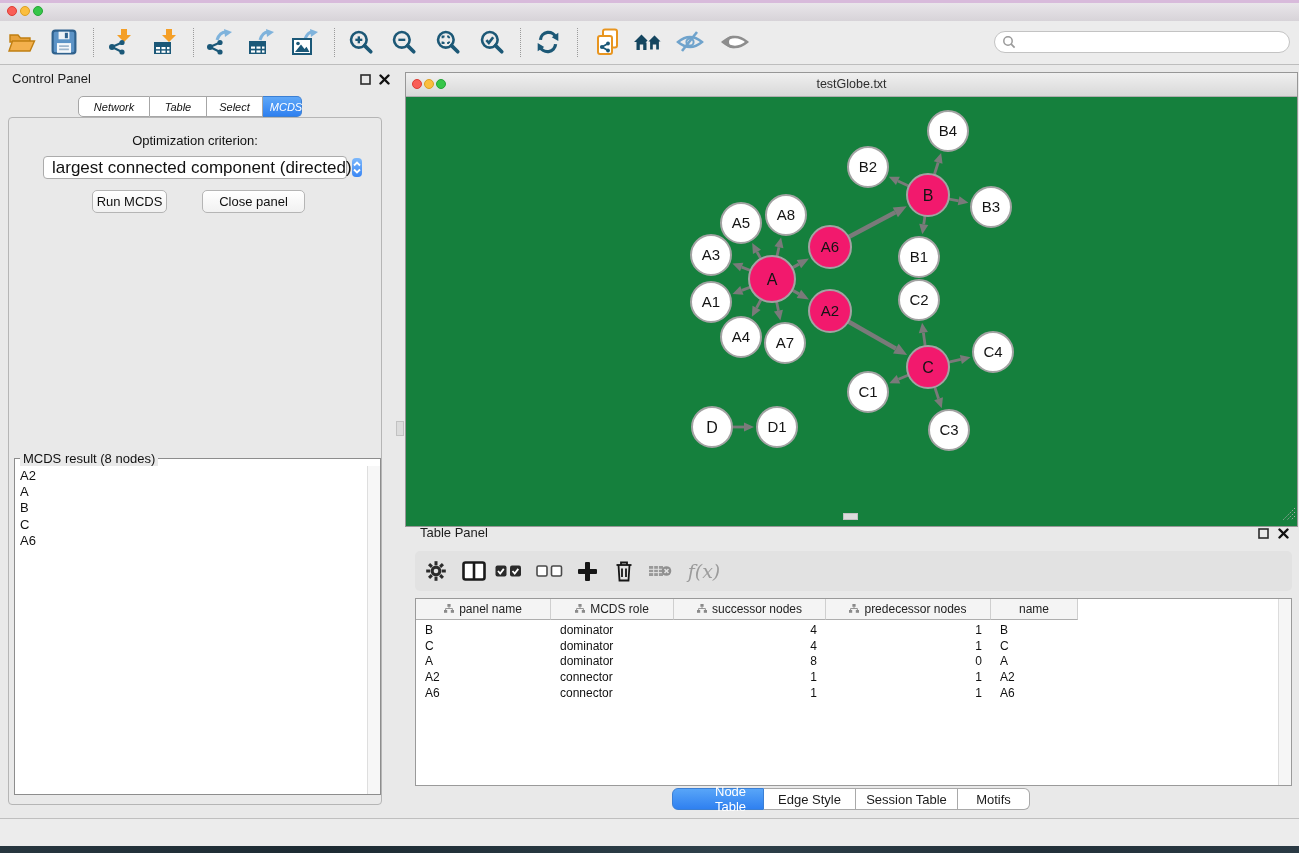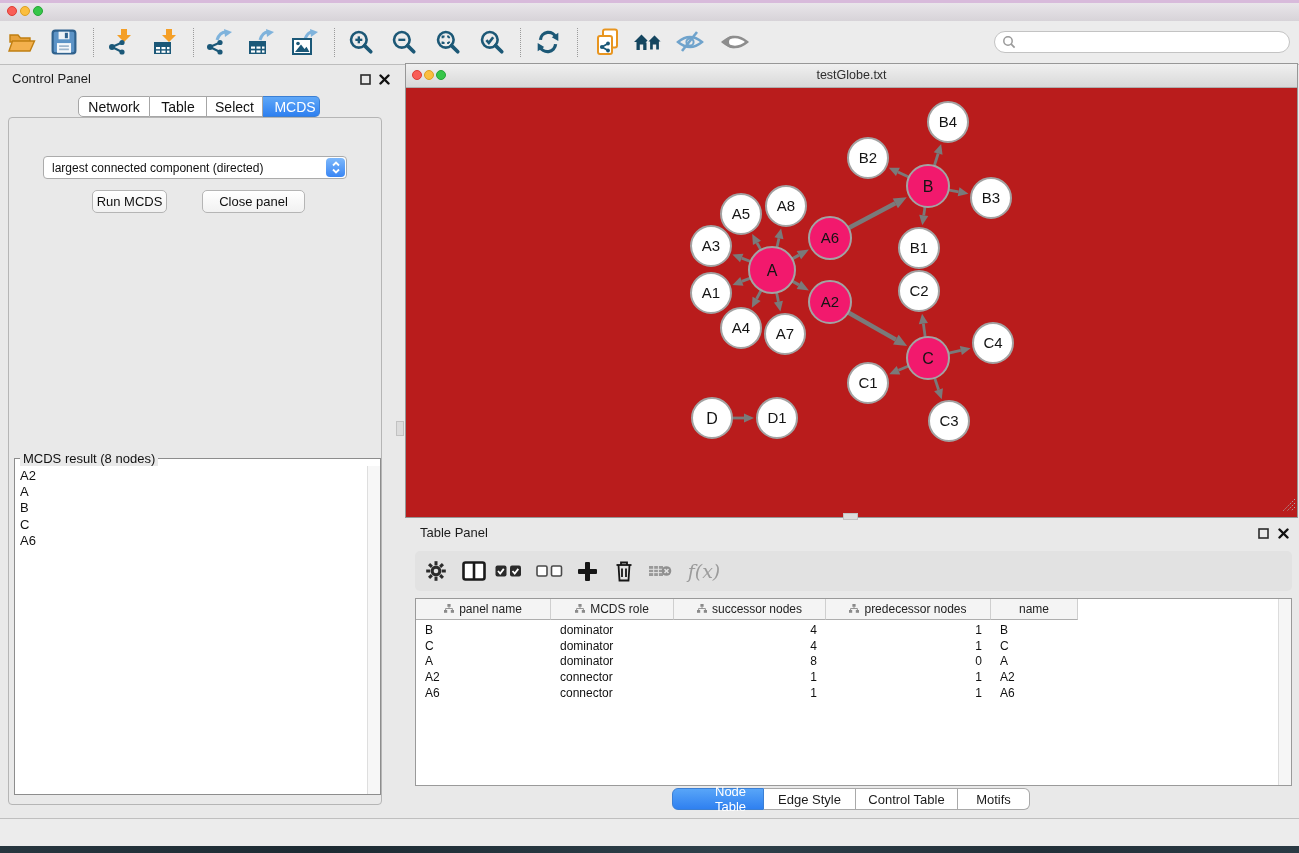--- a/index.html
+++ b/index.html
@@ -15,37 +15,37 @@
   
   .toolbar{position:absolute;left:0;top:21px;width:1299px;height:43px;background:#ECECEC;border-bottom:1px solid #bdbdbd;}
   .tbtn{position:absolute;top:4px;width:34px;height:34px;display:flex;align-items:center;justify-content:center;}
   .tsep{position:absolute;top:7px;height:29px;border-left:1px dotted #9a9a9a;}
   .search{position:absolute;top:10px;right:9px;width:296px;height:22px;background:#fff;border:1px solid #c3c3c3;border-radius:12px;box-sizing:border-box;display:flex;align-items:center;padding-left:7px;}
   .search input{border:none;outline:none;background:transparent;font-size:12px;width:250px;font-family:"Liberation Sans",sans-serif;}
   
   .cp-title{position:absolute;left:12px;top:71px;font-size:13px;color:#1c1c1c;}
   .panel-btn{position:absolute;width:14px;height:14px;display:flex;align-items:center;justify-content:center;}
   .ctabs{position:absolute;left:78px;top:96px;height:21px;display:flex;}
-  .ctab{box-sizing:border-box;height:21px;background:#fff;border:1px solid #a6a6a6;border-left:none;font-size:14px;color:#111;display:flex;align-items:center;justify-content:center;}
+  .ctab{box-sizing:border-box;height:21px;background:#fff;border:1px solid #a6a6a6;border-left:none;font-size:11px;color:#111;display:flex;align-items:center;justify-content:center;font-style:italic;}
   .ctab:first-child{border-left:1px solid #a6a6a6;border-radius:5px 0 0 5px;}
   .ctab:last-child{border-radius:0 5px 5px 0;}
   .ctab.sel{background:linear-gradient(#5fa8f8,#2f80f0);color:#fff;border-color:#3b7fd4;}
   .cp-content{position:absolute;left:8px;top:117px;width:374px;height:688px;border:1px solid #b5b5b5;border-radius:4px;box-sizing:border-box;background:#E9E9E9;}
   .opt-label{position:absolute;left:8px;top:133px;width:374px;text-align:center;font-size:13px;color:#111;}
   .dropdown{position:absolute;left:43px;top:156px;width:304px;height:23px;background:#fff;border:1px solid #ababab;border-radius:4px;box-sizing:border-box;display:flex;align-items:center;}
-  .dropdown .val{flex:1;font-size:12px;color:#111;padding-left:8px;white-space:nowrap;}
+  .dropdown .val{flex:1;font-size:17px;color:#111;padding-left:8px;white-space:nowrap;}
   .dd-step{width:19px;height:19px;margin-right:1px;border-radius:4px;background:linear-gradient(#7db8fb,#3a86f4);display:flex;align-items:center;justify-content:center;}
   .btn{position:absolute;top:190px;height:23px;background:linear-gradient(#ffffff,#f1f1f1);border:1px solid #b5b5b5;border-radius:5px;box-sizing:border-box;font-size:13px;color:#111;display:flex;align-items:center;justify-content:center;}
   fieldset.mcds{position:absolute;left:14px;top:451px;width:367px;height:344px;margin:0;padding:0;border:1px solid #8d8d8d;box-sizing:border-box;background:#fff;}
   fieldset.mcds legend{font-size:13px;color:#111;margin-left:5px;padding:0 3px;background:#E9E9E9;}
   .mcds-inner{position:relative;width:100%;height:100%;background:#fff;}
   .mcds-item{font-size:13px;color:#111;line-height:16.2px;padding-left:5px;}
   .mcds-track{position:absolute;right:0;top:0;bottom:0;width:12px;background:#f7f7f7;border-left:1px solid #dedede;}
   
-  .net-win{position:absolute;left:405px;top:63px;width:893px;height:455px;background:#b91c1c;border:1px solid #979797;box-sizing:border-box;}
+  .net-win{position:absolute;left:405px;top:72px;width:893px;height:455px;background:#15803d;border:1px solid #979797;box-sizing:border-box;}
   .net-title{position:relative;height:23px;background:linear-gradient(#f0f0f0,#d8d8d8);border-bottom:1px solid #aeaeae;}
   .net-title .light{top:6px;}
   .net-title .t{position:absolute;left:0;right:0;top:4px;text-align:center;font-size:12.5px;color:#2e2e2e;}
   .graph-area{position:absolute;left:0;top:23px;width:891px;height:430px;}
   .grip-corner{position:absolute;right:1px;bottom:1px;}
   .vgrip{position:absolute;left:396px;top:421px;width:8px;height:15px;background:#dcdcdc;border:1px solid #c2c2c2;box-sizing:border-box;}
   .hgrip{position:absolute;left:843px;top:513px;width:15px;height:7px;background:#dcdcdc;border:1px solid #c2c2c2;box-sizing:border-box;}
   
   .tp-title{position:absolute;left:420px;top:525px;font-size:13px;color:#1c1c1c;}
   .tp-toolbar{position:absolute;left:415px;top:551px;width:877px;height:40px;background:#E2E2E2;border-radius:5px;}
@@ -243,23 +243,24 @@
   <div class="panel-btn" style="left:377px;top:72px">
     <svg width="11" height="11" viewBox="0 0 11 11">
         <line x1="1.5" y1="1.5" x2="9.5" y2="9.5" stroke="#111" stroke-width="2.4" stroke-linecap="round"></line>
         <line x1="9.5" y1="1.5" x2="1.5" y2="9.5" stroke="#111" stroke-width="2.4" stroke-linecap="round"></line>
       </svg>
   </div>
   <div class="ctabs" id="control-tabs">
       <div class="ctab" style="width: 72px;">Network</div>
       <div class="ctab" style="width: 57px;">Table</div>
       <div class="ctab" style="width: 56px;">Select</div>
-      <div class="ctab sel" style="width: 57px; padding-left: 8px;">MCDS</div>
+      <div class="ctab sel" style="width: 39px; padding-left: 8px;">MCDS</div>
     </div>
   <div class="cp-content"></div>
+  <div class="opt-label">Optimization criterion:</div>
   <div class="dropdown">
     <span class="val">largest connected component (directed)</span>
     <span class="dd-step">
       <svg width="10" height="15" viewBox="0 0 10 15">
           <polyline points="2,5.5 5,2.5 8,5.5" fill="none" stroke="#fff" stroke-width="1.8"></polyline>
           <polyline points="2,9.5 5,12.5 8,9.5" fill="none" stroke="#fff" stroke-width="1.8"></polyline>
         </svg>
     </span>
   </div>
   <div class="btn" style="left:92px;width:75px">Run MCDS</div>
@@ -624,21 +625,21 @@
           <div class="tcell" style="width: 165px; text-align: right;">1</div>
           <div class="tcell" style="width: 87px; text-align: left;">A6</div>
         </div>
       </div>
     <div class="tbl-track"></div>
   </div>
 
   <div class="btabs" id="bottom-tabs">
       <div class="btab sel" style="width: 92px;">Node Table</div>
       <div class="btab" style="width: 92px;">Edge Style</div>
-      <div class="btab" style="width: 102px;">Control Table</div>
+      <div class="btab" style="width: 102px;">Session Table</div>
       <div class="btab" style="width: 72px;">Motifs</div>
     </div>
 
   <div class="statusbar">
     
     
   </div>
   <div class="dark-strip"></div>
 
 </div>

